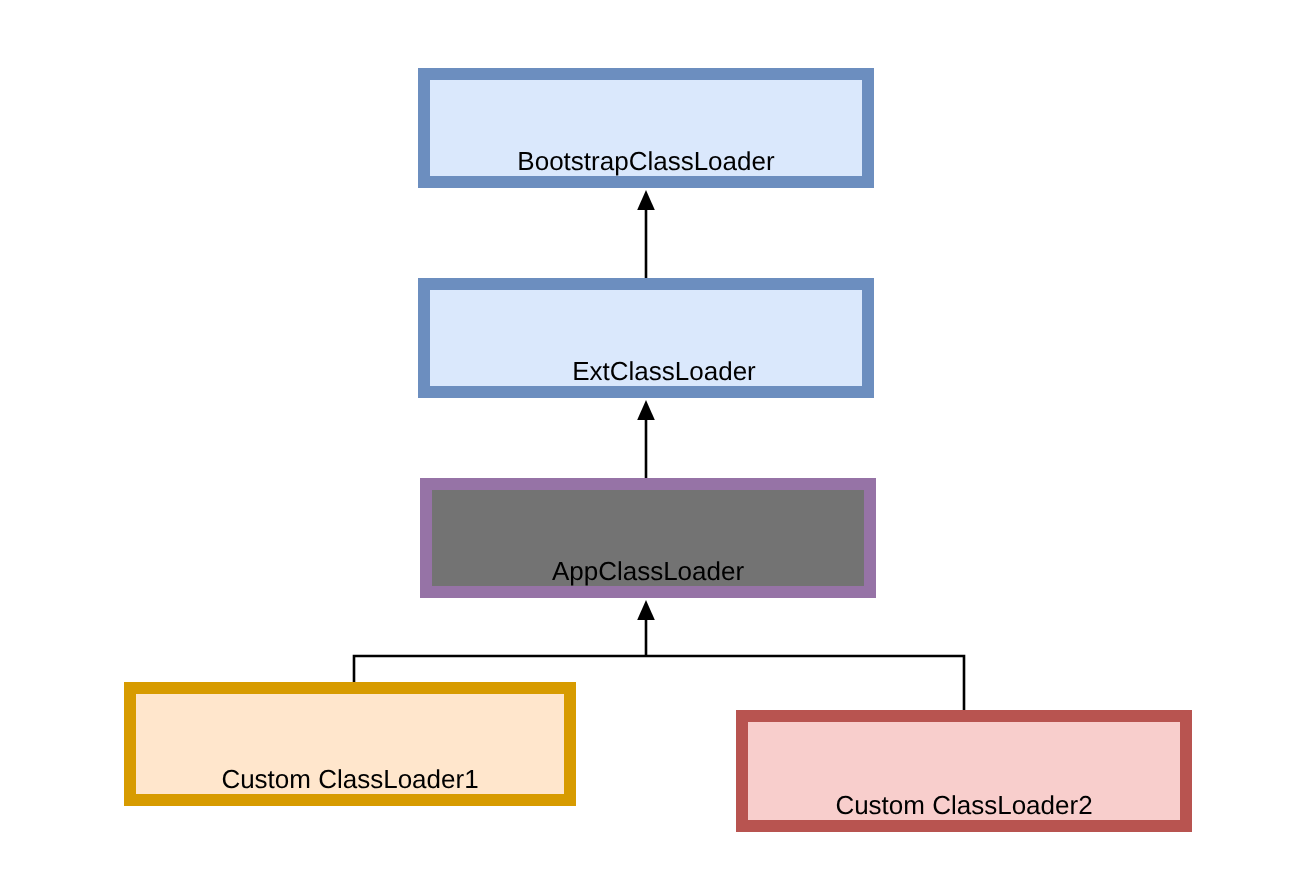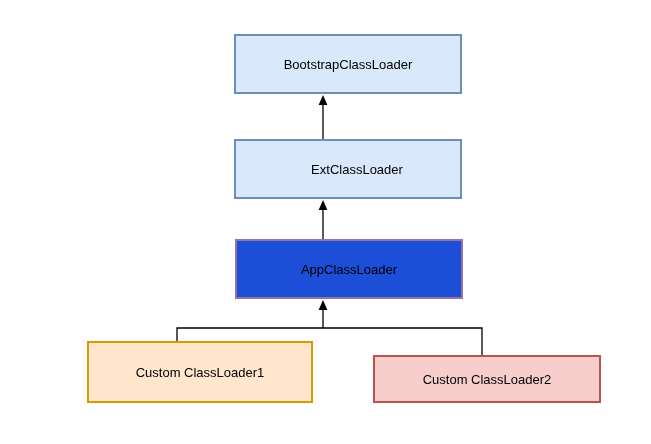--- a/index.html
+++ b/index.html
@@ -18,40 +18,39 @@
   .edges {
     position: absolute;
     left: 0;
     top: 0;
     width: 651px;
     height: 444px;
   }
   .node {
     position: absolute;
     box-sizing: border-box;
-    border: 2px solid #7f1d1d;
+    border: 6px solid #7f1d1d;
     display: flex;
-    align-items: center;
+    align-items: flex-end;
     justify-content: center;
     font-size: 13px;
     color: #000000;
     text-align: center;
     white-space: nowrap;
-    margin-left: 25px;
   }
   .node-blue   { background: #dae8fc; border-color: #6c8ebf; }
-  .node-purple { background: #1d4ed8; border-color: #9673a6; }
+  .node-purple { background: #737373; border-color: #9673a6; }
   .node-orange { background: #ffe6cc; border-color: #d79b00; }
   .node-pink   { background: #f8cecc; border-color: #b85450; }
 
   .n-bootstrap { left: 209px; top: 34px;  width: 228px; height: 60px; }
   .n-ext       { left: 209px; top: 139px; width: 228px; height: 60px; padding-left: 18px; }
   .n-app       { left: 210px; top: 239px; width: 228px; height: 60px; }
   .n-custom1   { left: 62px;  top: 341px; width: 226px; height: 62px; }
-  .n-custom2   { left: 348px; top: 355px; width: 228px; height: 48px; }
+  .n-custom2   { left: 368px; top: 355px; width: 228px; height: 61px; }
 </style>
 </head>
 <body>
 
 <div class="canvas">
 
   <svg class="edges" width="651" height="444" viewBox="0 0 651 444" xmlns="http://www.w3.org/2000/svg">
 
     <g>
       <line x1="323" y1="139" x2="323" y2="103" stroke="#000000" stroke-width="1.3"></line>

